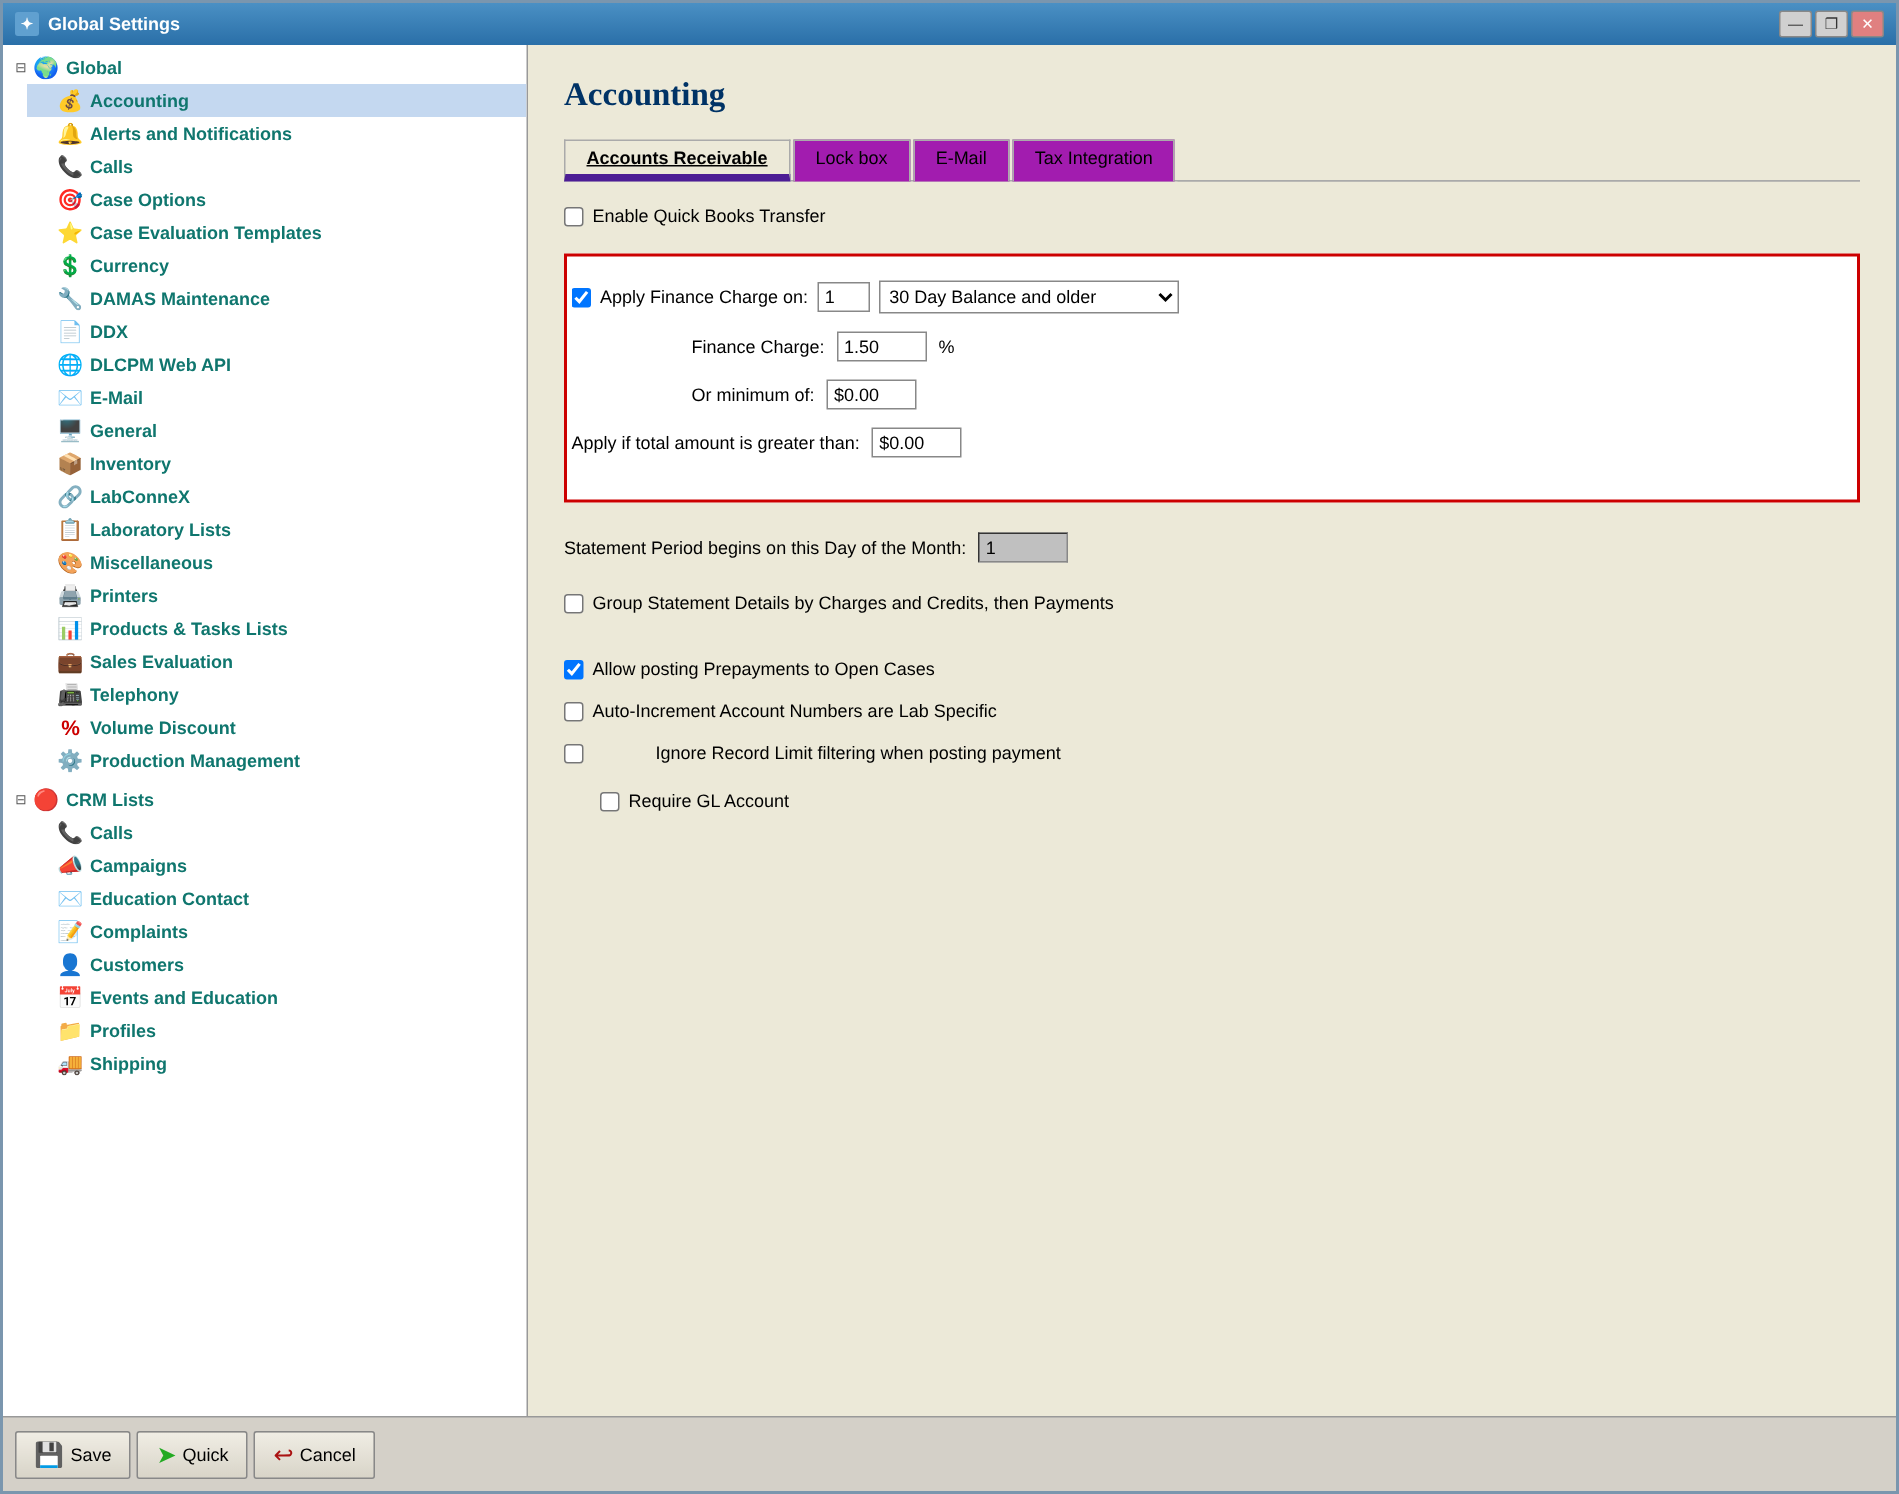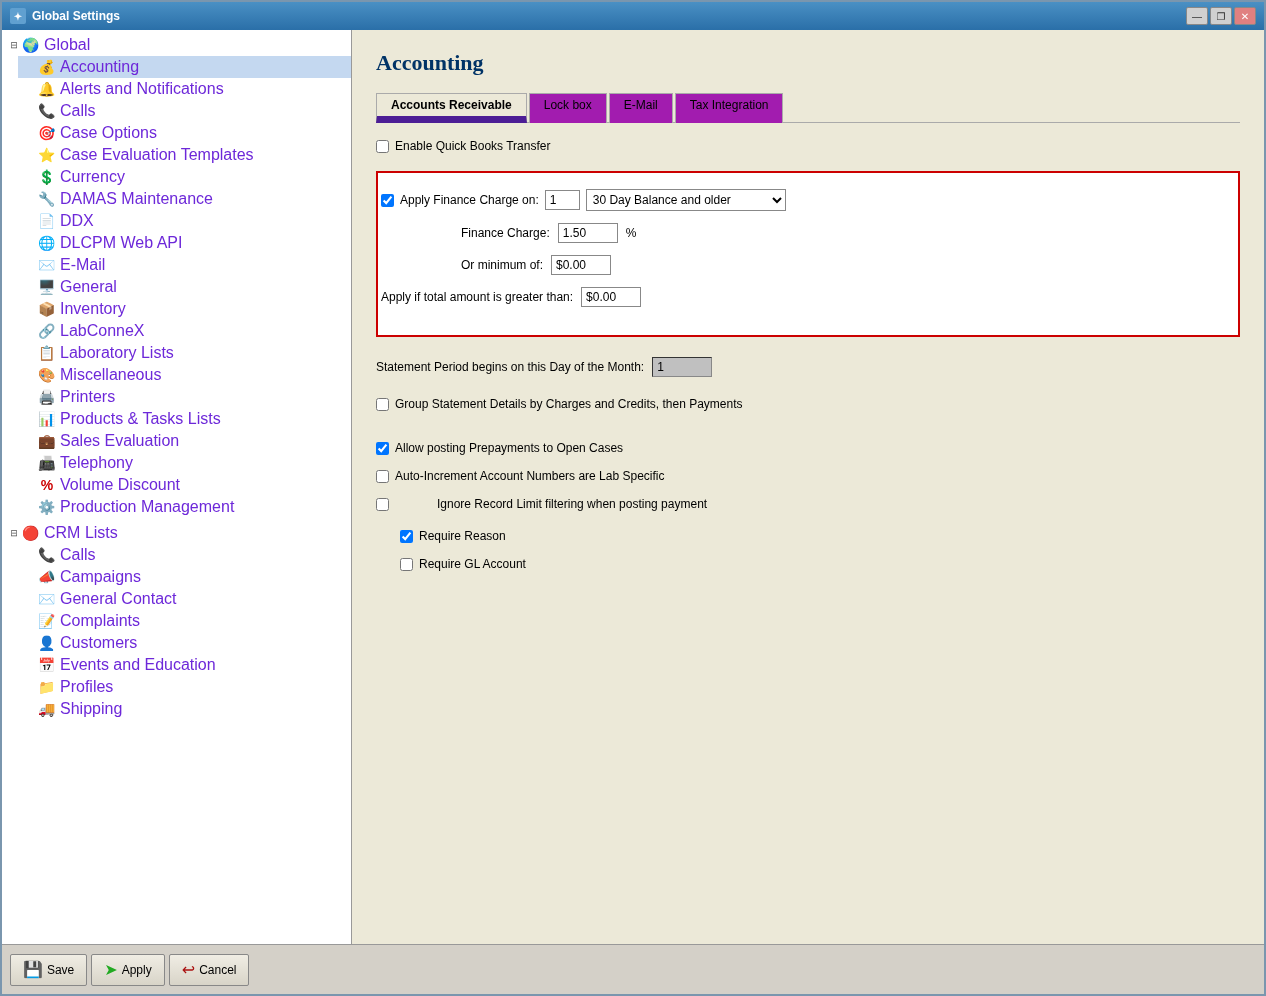--- a/index.html
+++ b/index.html
@@ -100,22 +100,23 @@
       width: 18px;
       height: 18px;
       margin-right: 4px;
       display: flex;
       align-items: center;
       justify-content: center;
       font-size: 14px;
       flex-shrink: 0;
     }
     .tree-label {
-      font-size: 16px;
-      color: #6d28d9;
+      font-size: 12px;
+      color: #0f766e;
+      font-weight: bold;
     }
     .tree-children {
       margin-left: 16px;
     }
     .content-area {
       flex: 1;
       padding: 20px 24px;
       background: #ece9d8;
       overflow-y: auto;
     }
@@ -138,22 +139,23 @@
       border-bottom: none;
       background: #a21caf;
       cursor: pointer;
       font-size: 12px;
       margin-right: 2px;
       position: relative;
       bottom: -1px;
     }
     .tab.active {
       background: #ece9d8;
-      border-bottom: 7px solid #4c1d95;
+      border-bottom: 5px solid #4c1d95;
       font-weight: bold;
+      text-decoration: underline;
     }
     .form-section {
       background: transparent;
       padding: 0;
     }
     .checkbox-row {
       display: flex;
       align-items: flex-end;
       gap: 6px;
       margin-bottom: 14px;
@@ -400,21 +402,21 @@
           <span class="tree-label">Calls</span>
         </div>
         <div class="tree-item">
           <div class="tree-toggle"></div>
           <div class="tree-icon">📣</div>
           <span class="tree-label">Campaigns</span>
         </div>
         <div class="tree-item">
           <div class="tree-toggle"></div>
           <div class="tree-icon">✉️</div>
-          <span class="tree-label">General Contact</span>
+          <span class="tree-label">Education Contact</span>
         </div>
         <div class="tree-item">
           <div class="tree-toggle"></div>
           <div class="tree-icon">📝</div>
           <span class="tree-label">Complaints</span>
         </div>
         <div class="tree-item">
           <div class="tree-toggle"></div>
           <div class="tree-icon">👤</div>
           <span class="tree-label">Customers</span>
@@ -505,40 +507,36 @@
           <input type="checkbox" style="">
           <span>Auto-Increment Account Numbers are Lab Specific</span>
         </div>
 
         <div class="checkbox-row" style="margin-bottom:18px;gap:48px;">
           <input type="checkbox" style="">
           <span>Ignore Record Limit filtering when posting payment</span>
         </div>
 
 
-        <div class="checkbox-row indented">
-          <input type="checkbox" checked="" style="">
-          <span>Require Reason</span>
-        </div>
 
         <div class="checkbox-row indented">
           <input type="checkbox" style="">
           <span>Require GL Account</span>
         </div>
       </div>
     </div>
   </div>
 
   <div class="bottom-bar">
     <button class="action-btn">
       <span class="btn-icon save-icon">💾</span>
       <span>Save</span>
     </button>
     <button class="action-btn">
       <span class="btn-icon apply-icon">➤</span>
-      <span>Apply</span>
+      <span>Quick</span>
     </button>
     <button class="action-btn">
       <span class="btn-icon cancel-icon">↩</span>
       <span>Cancel</span>
     </button>
   </div>
 </div>
 
 </body></html>

